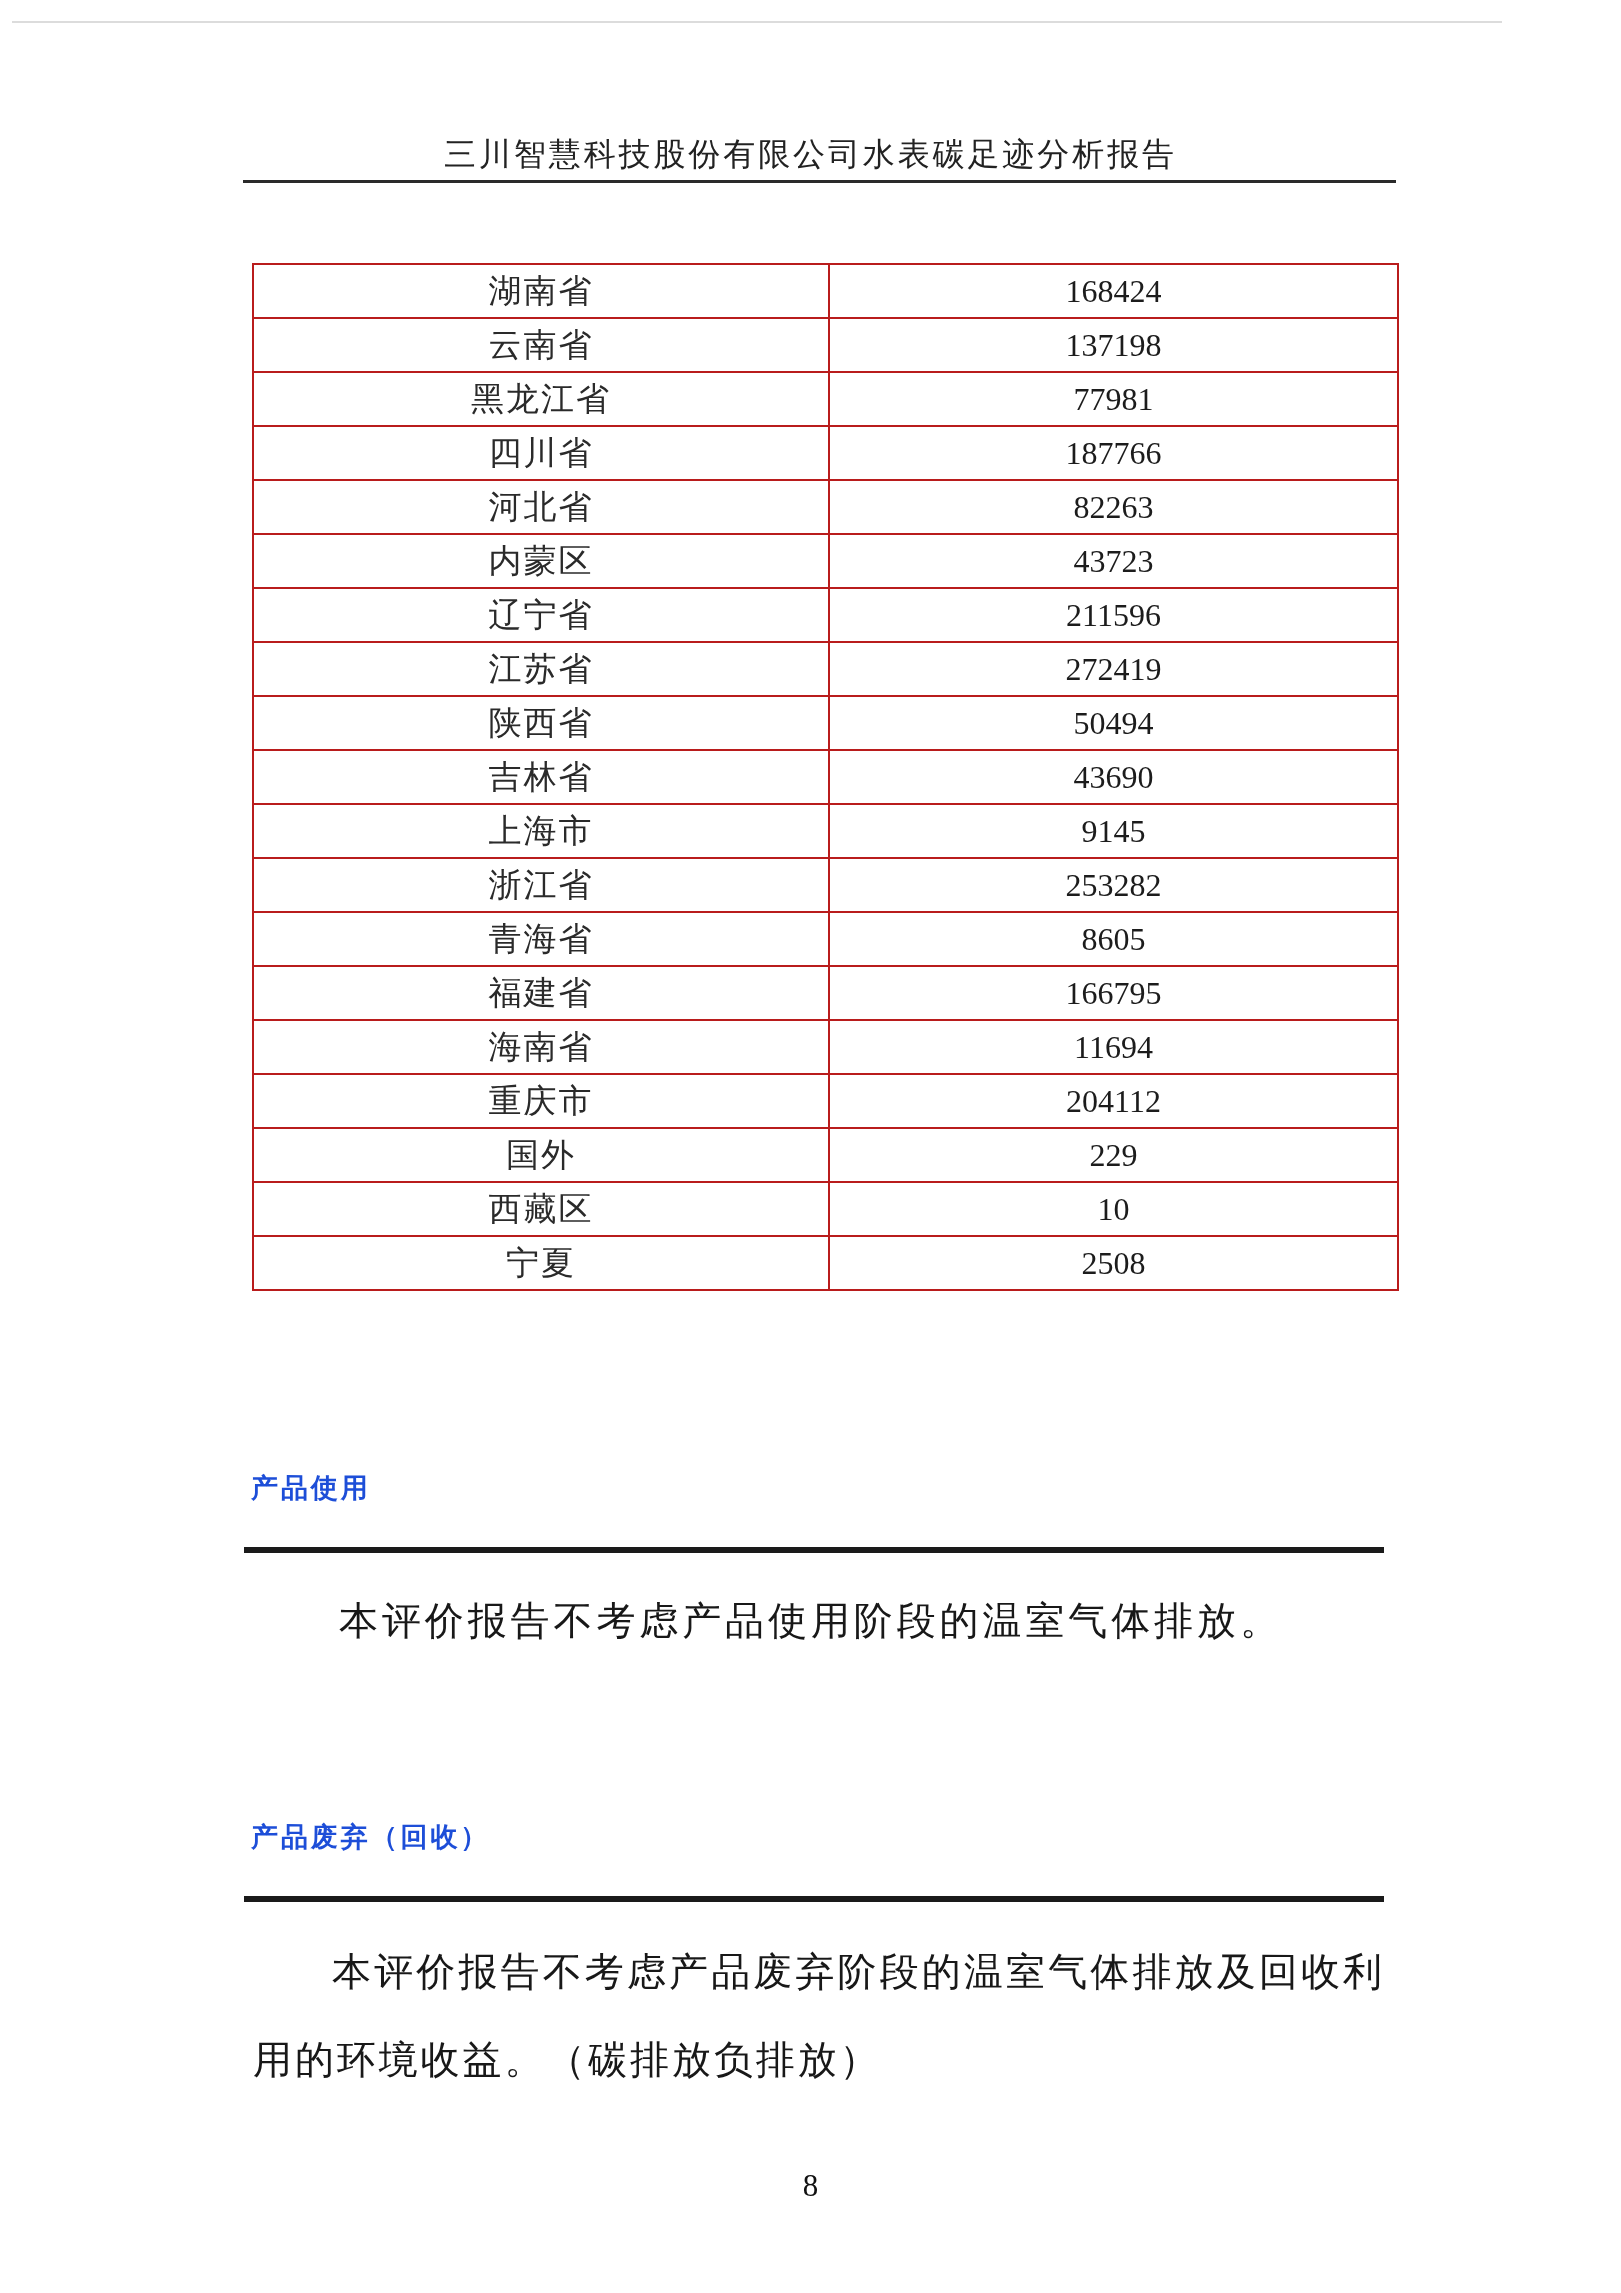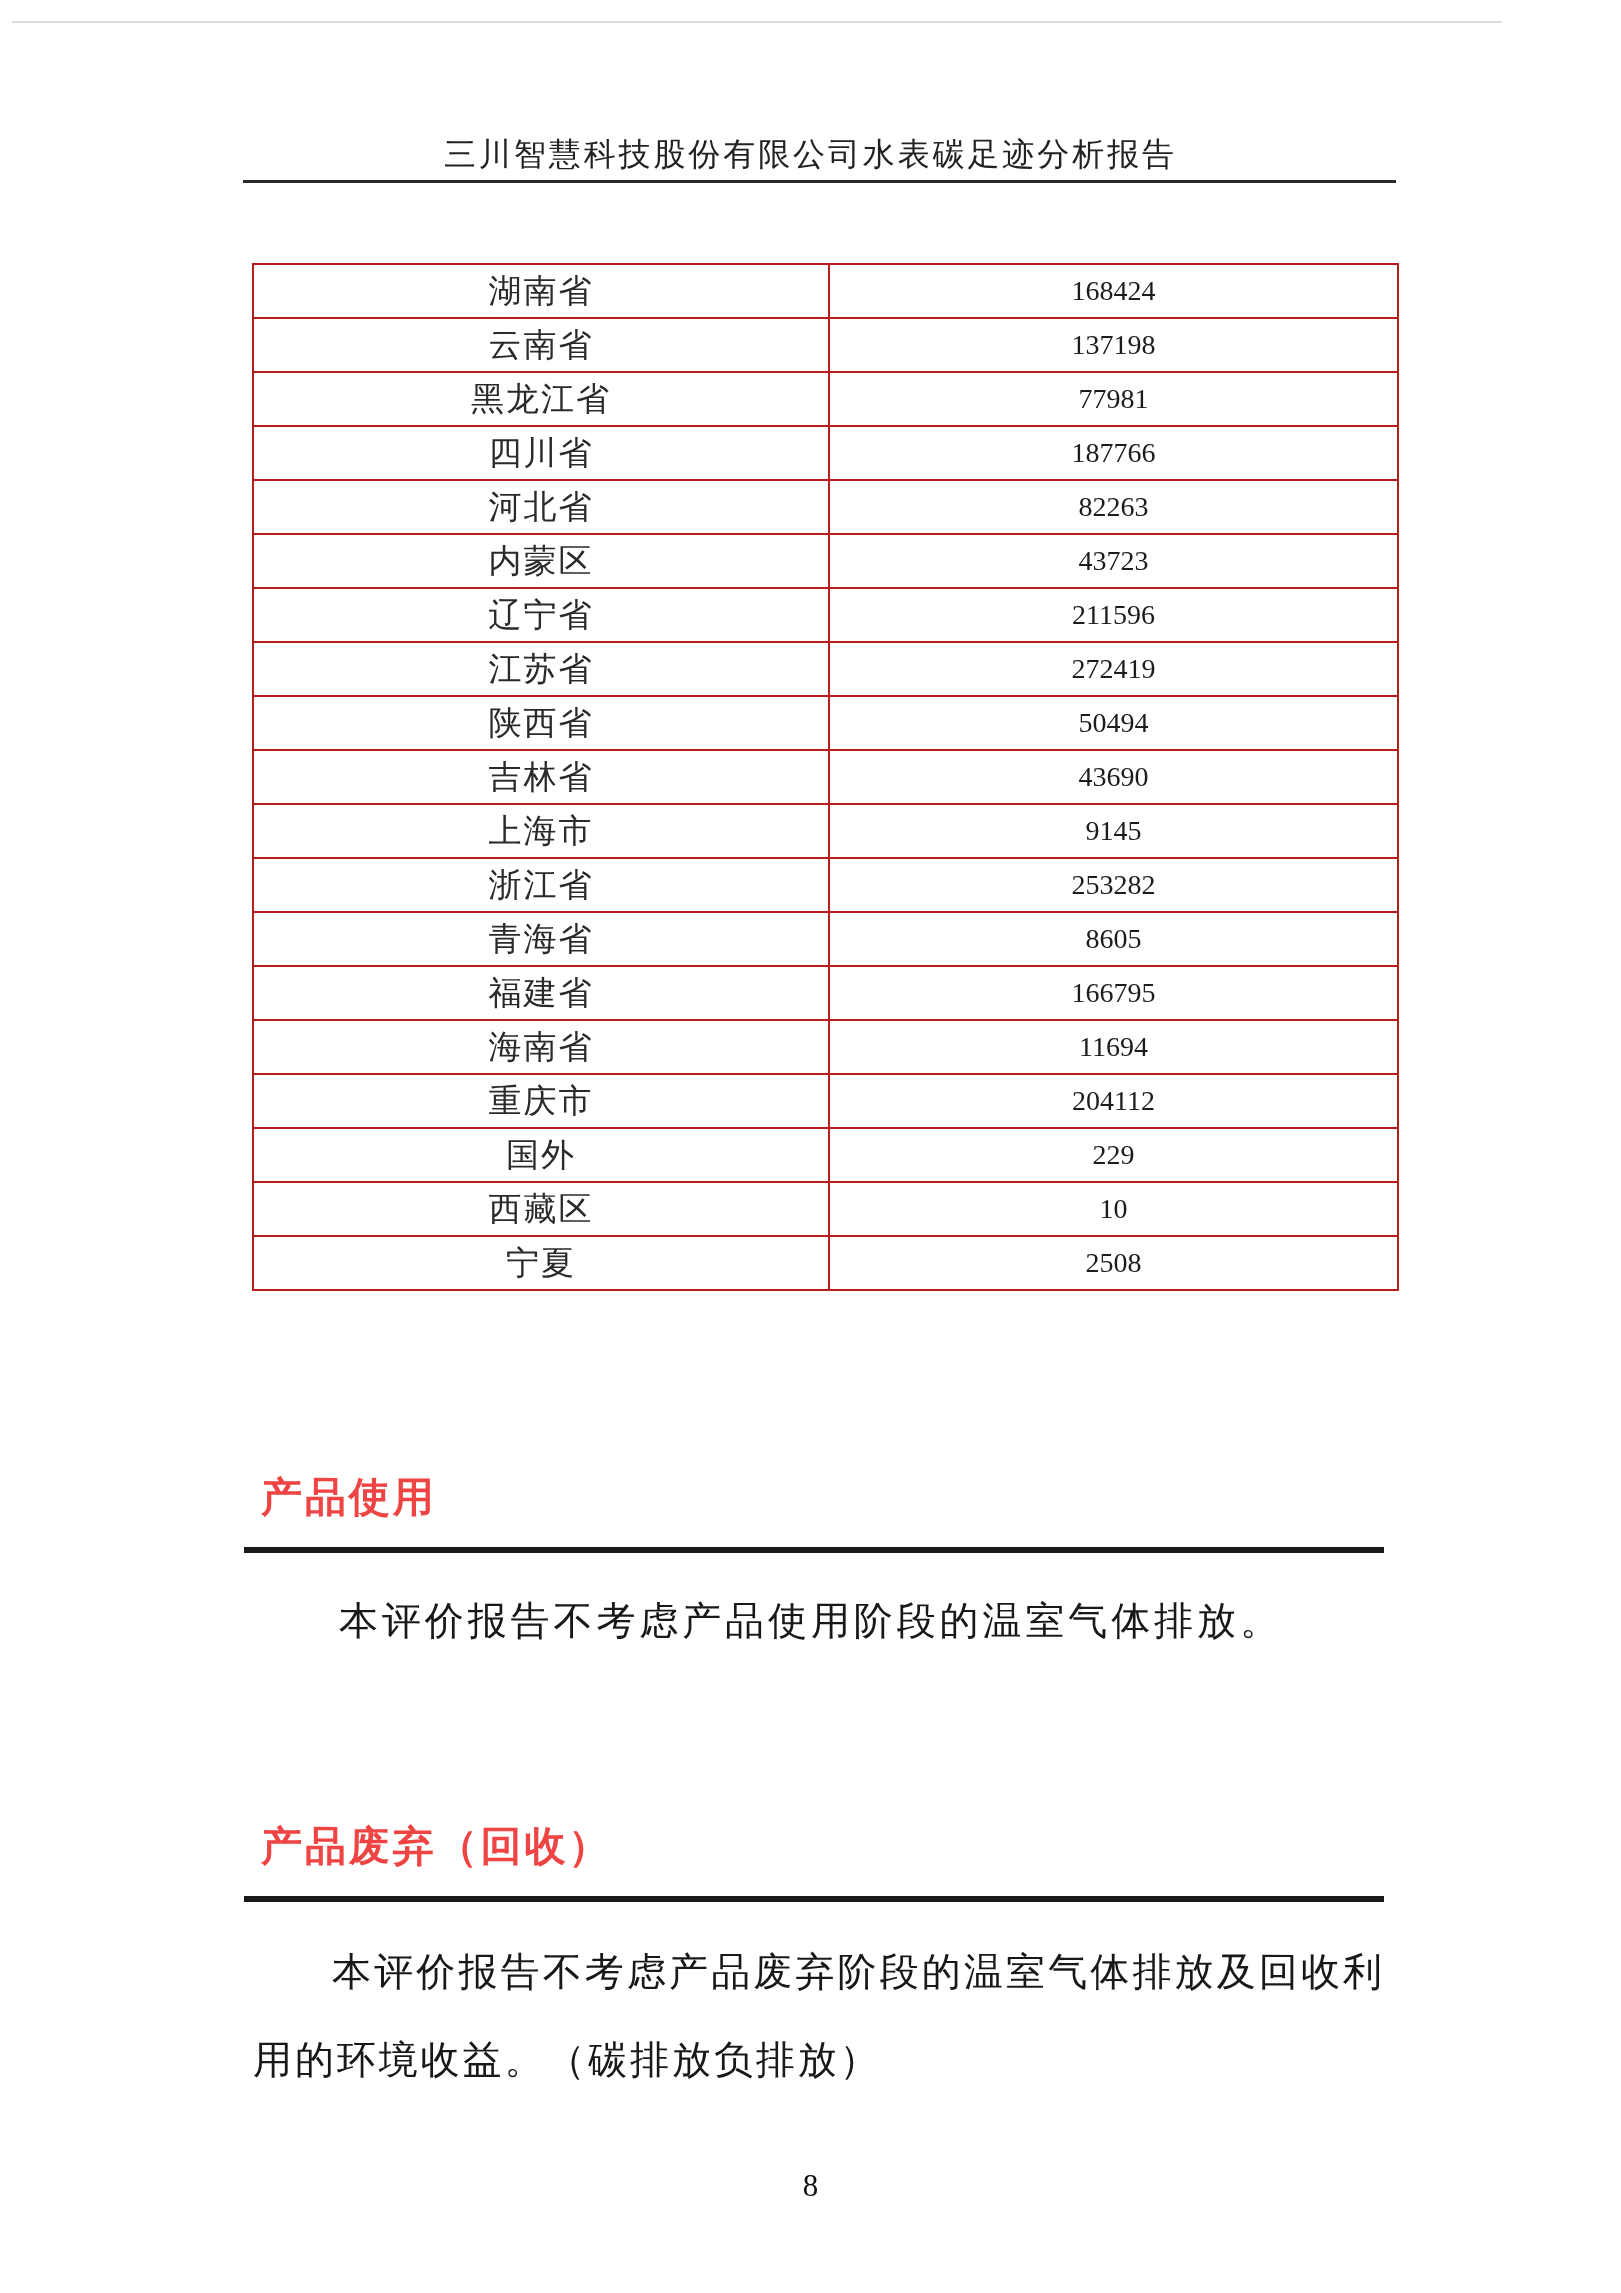--- a/index.html
+++ b/index.html
@@ -63,31 +63,31 @@
     border: 2.9px solid #242424;
   }
   td.cell-region {
     width: 574px;
     font-size: 33px;
     letter-spacing: 2px;
     color: #2a2a2a;
   }
   td.cell-value {
     width: 567px;
-    font-size: 28px;
+    font-size: 32px;
     color: #1c1c1c;
   }
   .section-heading {
     position: absolute;
-    left: 261px;
+    left: 251px;
     font-family: "Liberation Sans", "DejaVu Sans", sans-serif;
     font-weight: bold;
-    font-size: 41px;
+    font-size: 27px;
     letter-spacing: 2.9px;
-    color: #ef4444;
+    color: #1d4ed8;
     white-space: nowrap;
   }
   .section-rule {
     position: absolute;
     left: 244px;
     width: 1140px;
     height: 5.9px;
     background: #1a1a1a;
   }
   .para-line {

